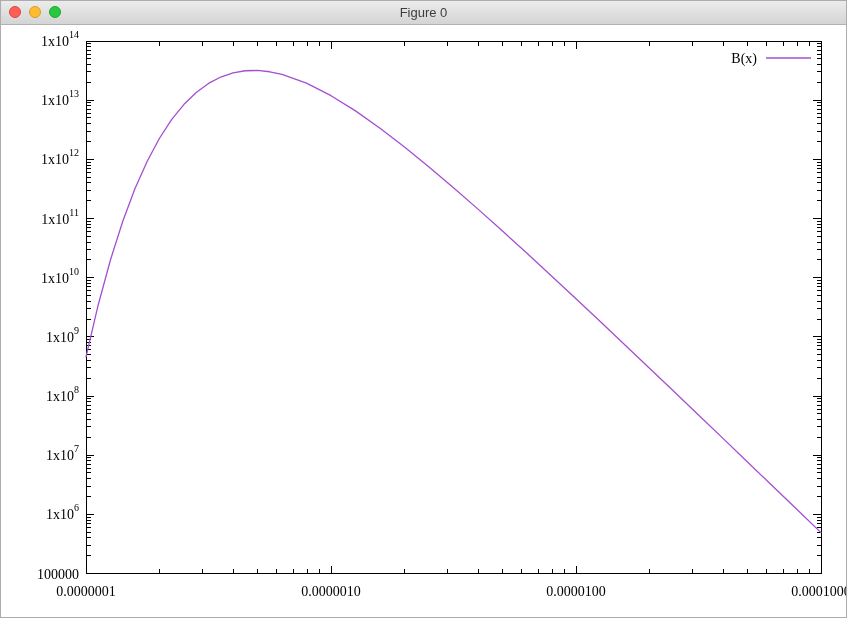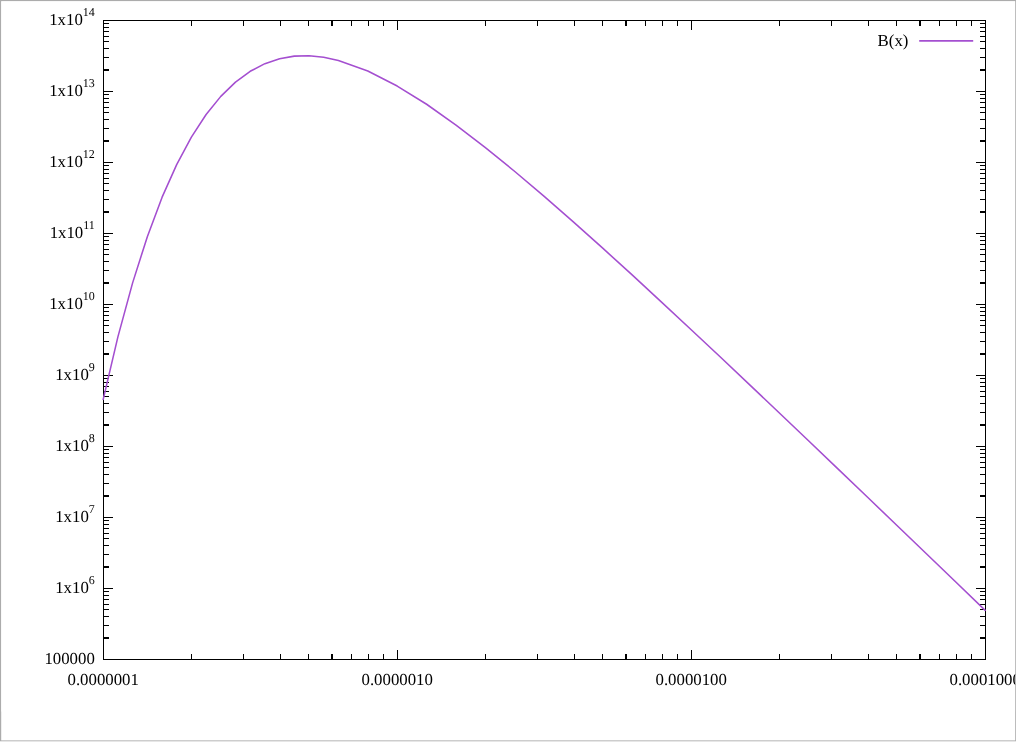--- a/index.html
+++ b/index.html
@@ -25,20 +25,28 @@
   .chart-area{position:relative;width:845px;height:592px;background:#ffffff;}
   svg text{
     font-family:"Liberation Serif","DejaVu Serif",serif;
     fill:#000000;
   }
 </style>
 </head>
 <body>
 
 <div class="window">
+  <div class="titlebar">
+    <div class="traffic-lights">
+      <span class="tl tl-close"></span>
+      <span class="tl tl-min"></span>
+      <span class="tl tl-zoom"></span>
+    </div>
+    <div class="title">Figure 0</div>
+  </div>
   <div class="chart-area">
     <svg id="plot" width="845" height="592" viewBox="0 0 845 592" style="overflow:visible">
         <g stroke="#000000" stroke-width="1" shape-rendering="crispEdges">
           <line x1="85" y1="548.5" x2="85" y2="540.5"></line>
           <line x1="85" y1="16" x2="85" y2="24"></line>
           <line x1="330.0000000000001" y1="548.5" x2="330.0000000000001" y2="540.5"></line>
           <line x1="330.0000000000001" y1="16" x2="330.0000000000001" y2="24"></line>
           <line x1="574.9999999999998" y1="548.5" x2="574.9999999999998" y2="540.5"></line>
           <line x1="574.9999999999998" y1="16" x2="574.9999999999998" y2="24"></line>
           <line x1="819.9999999999999" y1="548.5" x2="819.9999999999999" y2="540.5"></line>

